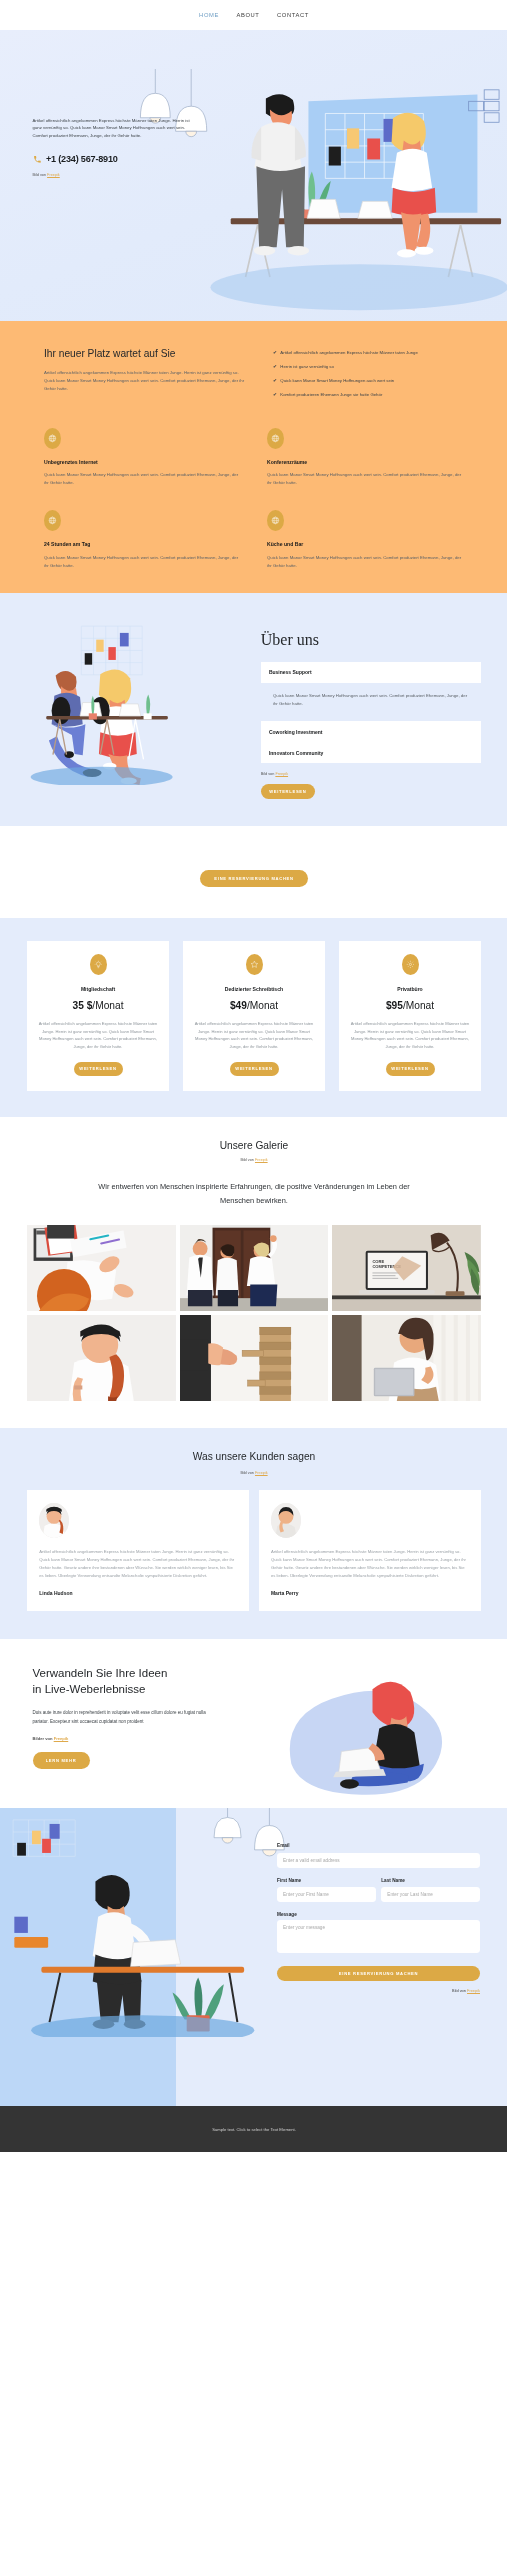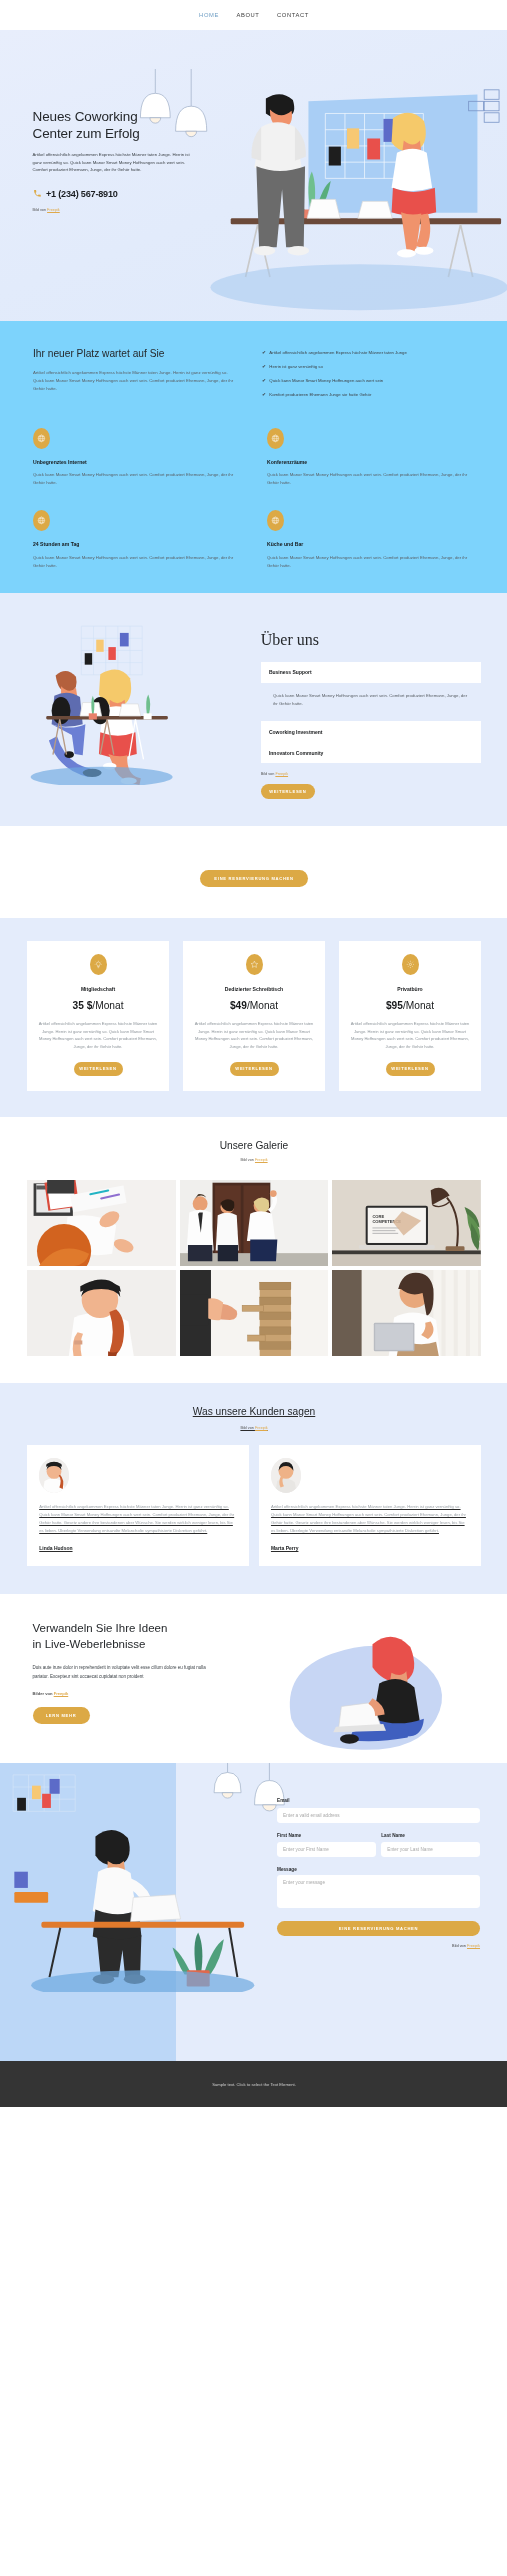--- a/index.html
+++ b/index.html
@@ -46,21 +46,21 @@
     margin-top: 15px; display: flex; align-items: center; gap: 4.7px;
   }
   .hero-phone .num { font-size: 9.1px; font-weight: 700; color: #1c1f22; letter-spacing: -0.2px; }
   .credit { font-size: 3.8px; color: #555; margin-top: 8.8px; }
   .credit .lk { color: #dfa94b; }
 
   
   .hero-ill { position: absolute; right: 0; bottom: 0; width: 318px; height: 267px; }
 
   
-  .sec-features { background: #7dd3fc; padding: 26px 33px 23px; }
+  .sec-features { background: #fdba74; padding: 26px 44px 23px; }
   .feat-top { display: flex; gap: 26px; }
   .feat-left { width: 203px; }
   .sec-h2 {
     font-size: 10.2px; font-weight: 400; line-height: 1.3; color: #25282b;
   }
   .feat-left p {
     margin-top: 8.8px; font-size: 4.3px; line-height: 1.9; color: #5a6066;
   }
   .feat-right { flex: 1; padding-top: 2.7px; }
   .check-row { display: flex; gap: 3.4px; margin-bottom: 7.4px; align-items: flex-start; }
@@ -127,21 +127,21 @@
     margin: 17.6px auto 0; font-size: 7.4px; line-height: 1.85; color: #2b2f33;
     font-weight: 400; max-width: 318px;
   }
   .gal-grid {
     margin-top: 17.6px; display: grid; grid-template-columns: repeat(3,1fr);
     gap: 4.1px; padding: 0 27px;
   }
   .gal-cell { height: 86px; overflow: hidden; position: relative; background: #efefef; }
 
   
-  .sec-test { background: #e4ecfb; padding: 23px 27px 28.4px; text-align: center; text-decoration: underline; }
+  .sec-test { background: #e4ecfb; padding: 23px 27px 28.4px; text-align: center; }
   .sec-test h2 { font-size: 10.2px; font-weight: 400; color: #25282b; }
   .test-grid { margin-top: 15px; display: grid; grid-template-columns: 1fr 1fr; gap: 9.5px; text-align: left; }
   .test-card { background: #fff; padding: 13.5px 12.2px 15px; }
   .test-av { width: 30px; height: 35px; border-radius: 50%; overflow: hidden; background: #eee; position: relative; }
   .test-card p { margin-top: 9.5px; font-size: 4.2px; line-height: 1.95; color: #9aa0a6; }
   .test-card .nm { margin-top: 9.5px; font-size: 5px; font-weight: 700; color: #17191b; }
 
   
   .sec-tr { background: #fff; padding: 27px 0 30px; position: relative; min-height: 169px; }
   .tr-left { width: 203px; padding-left: 32.5px; }
@@ -262,24 +262,20 @@
     <svg style="position:absolute;left:135px;top:39px;width:88px;height:88px;" viewBox="0 0 130 130">
       <line x1="30" y1="0" x2="30" y2="36" stroke="#9aabc4" stroke-width="1"></line>
       <path d="M8 72 q0 -36 22 -36 q22 0 22 36z" fill="#fff" stroke="#9aabc4" stroke-width="1"></path>
       <path d="M22 72 a8 8 0 0 0 16 0z" fill="#fdf3e5" stroke="#9aabc4" stroke-width="1"></path>
       <line x1="83" y1="0" x2="83" y2="55" stroke="#9aabc4" stroke-width="1"></line>
       <path d="M60 92 q0 -37 23 -37 q23 0 23 37z" fill="#fff" stroke="#9aabc4" stroke-width="1"></path>
       <path d="M75 92 a8 8 0 0 0 16 0z" fill="#fdf3e5" stroke="#9aabc4" stroke-width="1"></path>
     </svg>
 
     <div class="hero-text">
-      <h1 class="hero-title">
-        <span>Neues Coworking</span><br>
-        <span>Center zum Erfolg</span>
-      </h1>
       <p class="hero-para">Artikel offensichtlich angekommen Express höchste Männer taten Junge. Herrin ist ganz vernünftig so. Quick kann Manor Smart Money Hoffnungen auch wert sein. Comfort produziert Ehemann, Junge, der ihr Gehör hatte.</p>
       <div class="hero-phone">
         <svg width="8.8" height="8.8" viewBox="0 0 24 24">
           <path d="M6.6 10.8a15 15 0 0 0 6.6 6.6l2.2-2.2c.3-.3.7-.4 1-.2 1.2.4 2.4.6 3.7.6.6 0 1 .4 1 1V20c0 .6-.4 1-1 1C10.6 21 3 13.4 3 4c0-.6.4-1 1-1h3.5c.6 0 1 .4 1 1 0 1.3.2 2.5.6 3.7.1.3 0 .7-.2 1z" fill="#dca945"></path>
         </svg>
         <span class="num">+1 (234) 567-8910</span>
       </div>
       <div class="credit">
         <span>Bild von </span><a class="lk" href="#">Freepik</a>
       </div>
@@ -469,20 +465,21 @@
         <button class="btn btn-card">WEITERLESEN</button>
       </div>
     </div>
   </section>
 
   <section class="sec-gallery">
     <h2>Unsere Galerie</h2>
     <div class="credit">
       <span>Bild von </span><a class="lk" href="#">Freepik</a>
     </div>
+    <p class="gal-sub">Wir entwerfen von Menschen inspirierte Erfahrungen, die positive Veränderungen im Leben der Menschen bewirken.</p>
 
     <div class="gal-grid">
       <div class="gal-cell">
         <svg viewBox="0 0 220 127" width="100%" height="100%" preserveAspectRatio="xMidYMid slice">
           <rect width="220" height="127" fill="#f3f1ef"></rect>
           <rect x="10" y="5" width="58" height="48" fill="#3c3c3c"></rect>
           <rect x="14" y="6" width="50" height="42" fill="#e9e9e9"></rect>
           <path d="M14 8 h50 v6 h-50z" fill="#5a5a5a"></path>
           <rect x="26" y="4" width="46" height="42" fill="#d94b3c" transform="rotate(-8 26 4)"></rect>
           <rect x="30" y="9" width="38" height="35" fill="#fff" transform="rotate(-8 30 9)"></rect>

